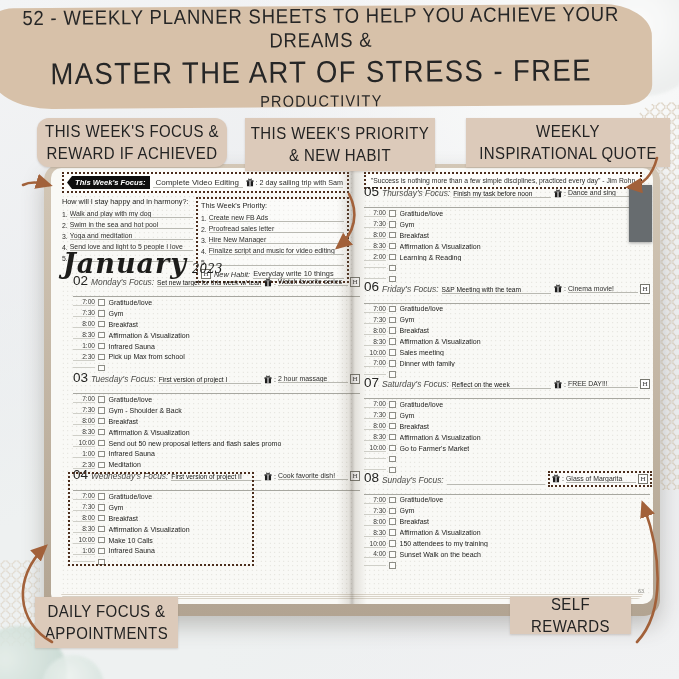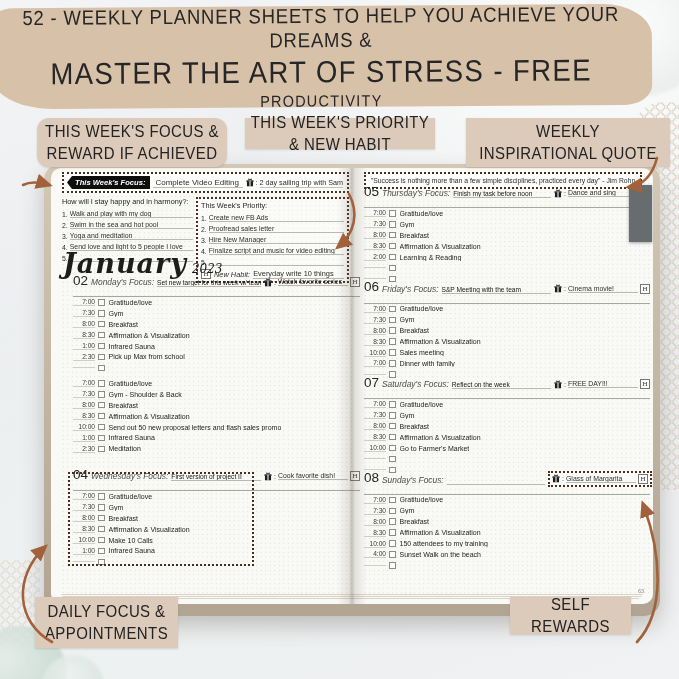--- a/index.html
+++ b/index.html
@@ -37,21 +37,21 @@
   .b1{font-size:18.5px;letter-spacing:.8px;}
   .b2{font-size:27.5px;letter-spacing:1.4px;margin-top:2px;}
   .b3{font-size:14.5px;letter-spacing:1.2px;margin-top:2px;}
 
   
   .callout{position:absolute;z-index:20;background:var(--callout);
     display:flex;flex-direction:column;align-items:center;justify-content:center;
     color:#232323;text-align:center;box-shadow:0 1px 2px rgba(120,105,90,.25);}
   .callout span{display:block;font-size:15px;letter-spacing:.4px;line-height:1.45;transform:scaleY(1.08);}
   .co-a{left:37px;top:118px;width:190px;height:49px;border-radius:12px;}
-  .co-b{left:245px;top:118px;width:190px;height:31px;}
+  .co-b{left:245px;top:118px;width:190px;height:53px;}
   .co-c{left:466px;top:118px;width:204px;height:49px;}
   .co-d{left:35px;top:597px;width:143px;height:51px;}
   .co-e{left:510px;top:597px;width:121px;height:37px;}
 
   
   .planner{position:absolute;left:44px;top:164px;width:616px;height:452px;z-index:10;
     background:linear-gradient(180deg,#d3c7b6,#b2a492);border-radius:16px;
     box-shadow:0 10px 22px rgba(70,60,50,.28);}
   .pages{position:absolute;left:7px;right:7px;top:4px;bottom:12px;background:#f9f9f6;border-radius:10px;overflow:hidden;}
   .page-stack{position:absolute;left:10px;right:10px;bottom:5px;height:6px;border-radius:0 0 8px 8px;
@@ -286,20 +286,38 @@
               <span class="cb"></span>
               <span class="rtask">Pick up Max from school</span>
             </div>
             <div class="row">
               <span class="rtime"></span>
               <span class="cb"></span>
               <span class="rtask"></span>
             </div>
           </div>
           <div class="day">
+            <div class="dhead">
+              <span class="dnum">03</span>
+              <span class="dtitle">Tuesday's Focus:</span>
+              <span class="dfocus">First version of project I</span>
+              <span class="rwrap">
+                <span class="gift">
+                  <svg viewBox="0 0 10 11" width="8" height="9">
+                    <rect x="1.2" y="4.6" width="7.6" height="5.6" fill="#1c1c1c"></rect>
+                    <rect x="0.6" y="2.8" width="8.8" height="1.9" fill="#1c1c1c"></rect>
+                    <rect x="4.35" y="2.8" width="1.3" height="7.4" fill="#fff"></rect>
+                    <path d="M5 2.8C3.2 2.8 2.2 1.6 2.9 0.8 3.6 0 4.8 1.2 5 2.8 5.2 1.2 6.4 0 7.1 0.8 7.8 1.6 6.8 2.8 5 2.8Z" fill="#1c1c1c"></path>
+                  </svg>
+                </span>
+                <span class="rsep">:</span>
+                <span class="rtext">2 hour massage</span>
+                <span class="hbox">H</span>
+              </span>
+            </div>
             <div class="row">
               <span class="rtime">7:00</span>
               <span class="cb"></span>
               <span class="rtask">Gratitude/love</span>
             </div>
             <div class="row">
               <span class="rtime">7:30</span>
               <span class="cb"></span>
               <span class="rtask">Gym - Shoulder &amp; Back</span>
             </div>

